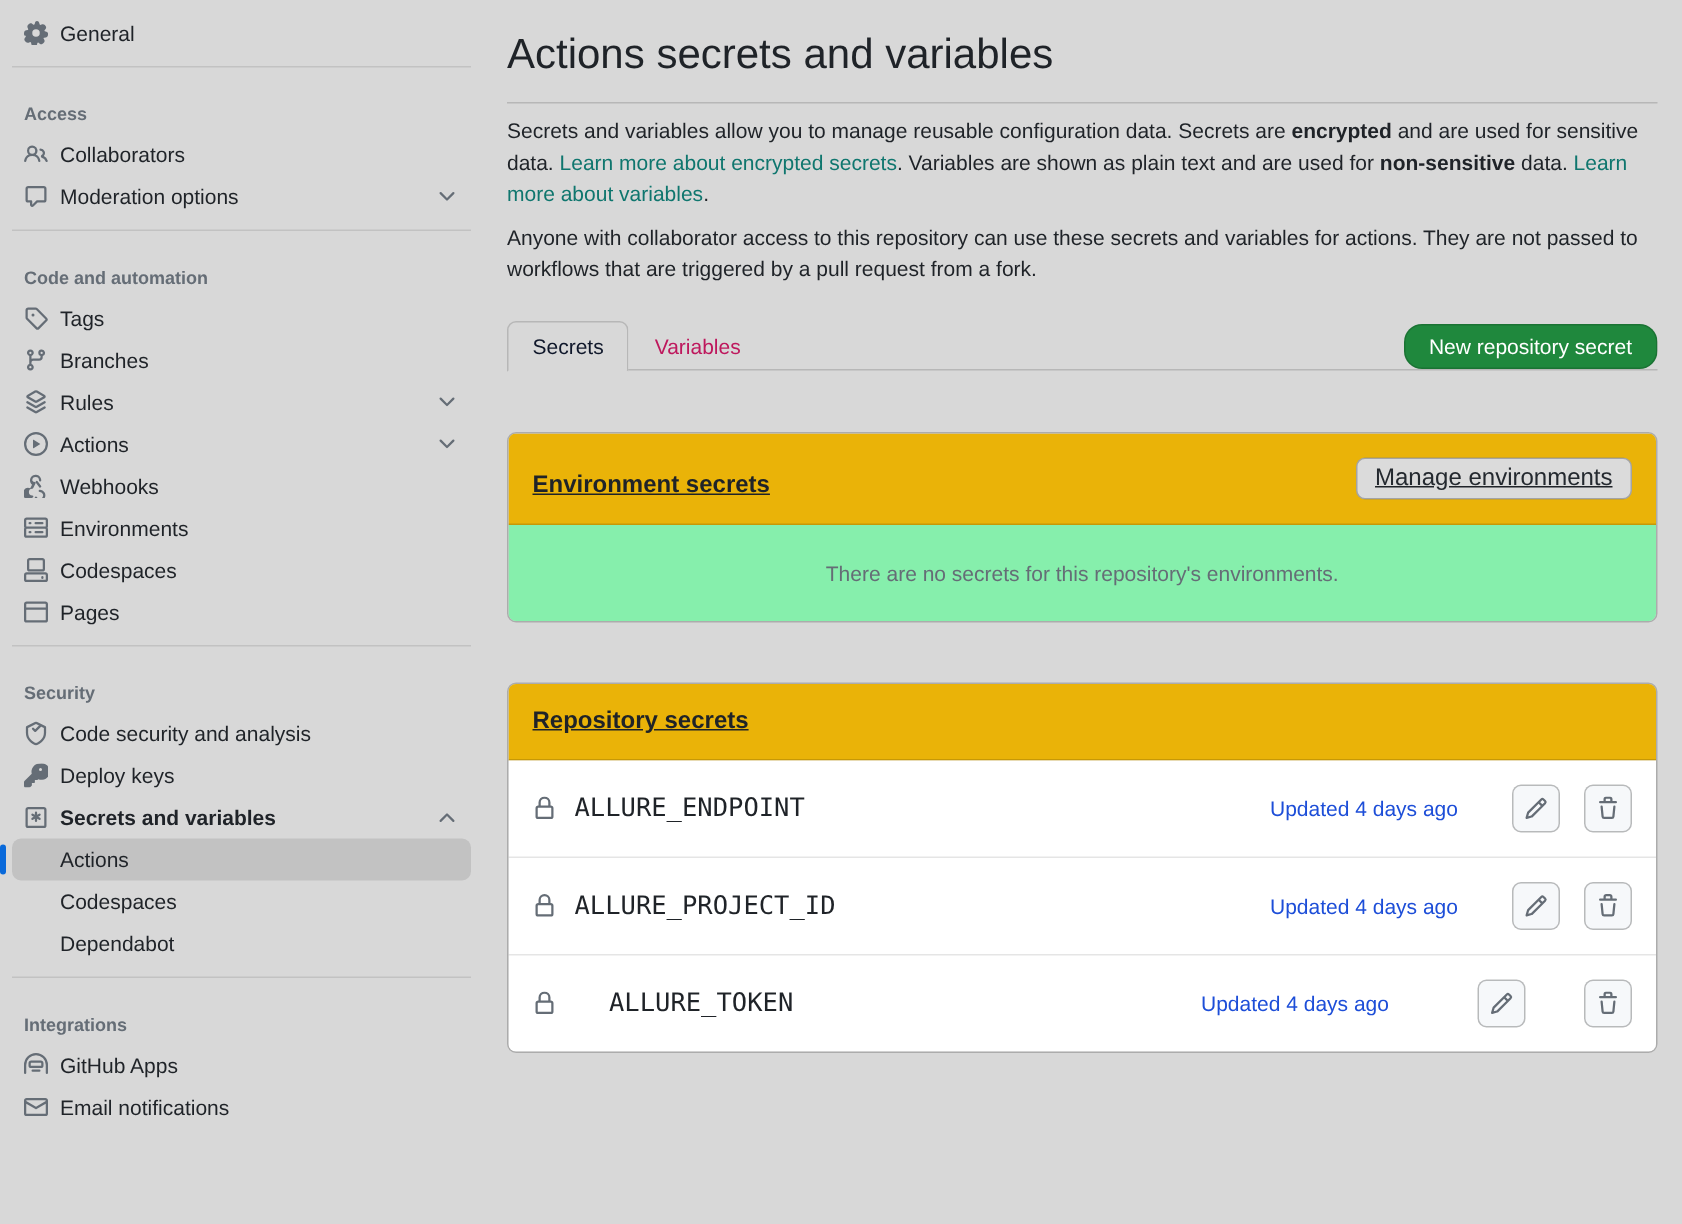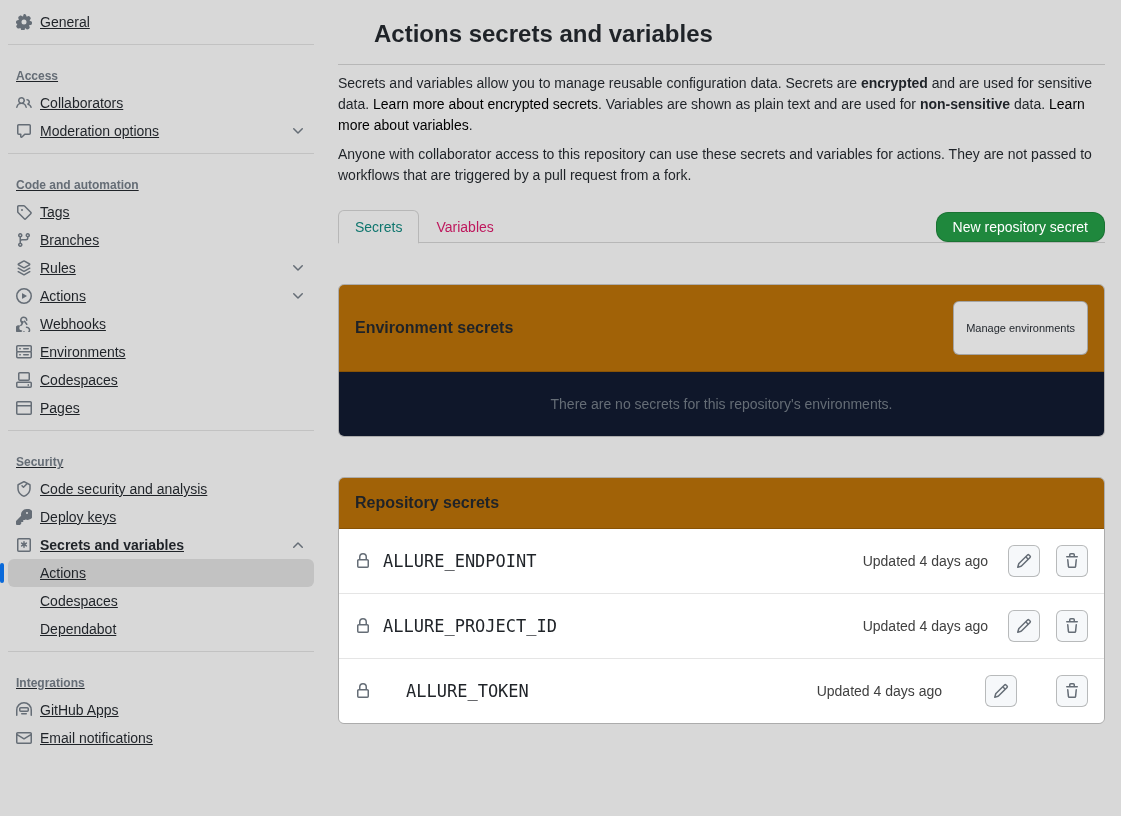--- a/index.html
+++ b/index.html
@@ -1,52 +1,52 @@
 <!DOCTYPE html>
 <html><head>
 <meta charset="utf-8">
 <style>
 * { box-sizing: border-box; margin: 0; padding: 0; }
 body { font-family: -apple-system, BlinkMacSystemFont, "Segoe UI", Helvetica, Arial, sans-serif; font-size: 14px; color: #1f2328; background: #d8d8d8; }
 .container { display: flex; width: 1121px; height: 816px; overflow: hidden; }
 .sidebar { width: 322px; padding: 8px; background: #d8d8d8; overflow-y: auto; }
-.sidebar-list { list-style: none; text-decoration: underline; }
+.sidebar-list { list-style: none; }
 .sidebar-item { display: flex; align-items: center; padding: 6px 8px; border-radius: 6px; cursor: pointer; gap: 8px; }
 .sidebar-item .ico { width: 16px; height: 16px; display: flex; align-items: center; justify-content: center; color: #656d76; flex-shrink: 0; }
 .sidebar-item .lbl { flex: 1; color: #1f2328; }
 .sidebar-section-header { padding: 16px 8px 6px 8px; font-size: 12px; font-weight: 600; color: #656d76; }
 .sidebar-divider { border: none; border-top: 1px solid rgba(0,0,0,0.1); margin: 8px 0; }
 .sidebar-item.bold .lbl { font-weight: 600; }
 .sidebar-sub { padding-left: 32px; }
 .sidebar-item.selected { background: rgba(0,0,0,0.1); position: relative; }
 .sidebar-item.selected::before { content: ""; position: absolute; left: -8px; top: 4px; bottom: 4px; width: 4px; background: #0969da; border-radius: 2px; }
 .chev { color: #656d76; width: 16px; height: 16px; display: flex; align-items: center; justify-content: center; }
 .main { flex: 1; padding: 16px; padding-left: 16px; background: #d8d8d8; overflow-y: auto; }
-.page-title { font-size: 24px; font-weight: 700; margin-bottom: 16px; margin-top: 4px; margin-left: 36px; }
+.page-title { font-size: 28px; font-weight: 400; margin-bottom: 16px; margin-top: 4px; }
 .title-divider { border: none; border-top: 1px solid rgba(0,0,0,0.15); margin-bottom: 8px; }
 .desc { color: #1f2328; line-height: 1.5; margin-bottom: 8px; }
-.desc a { color: #000000; text-decoration: none; }
+.desc a { color: #0f766e; text-decoration: none; }
 .desc b { font-weight: 600; }
 .tabrow { display: flex; align-items: center; justify-content: space-between; margin-top: 24px; margin-bottom: 40px; }
 .tabs { display: flex; gap: 0; }
 .tab { padding: 8px 16px; border: 1px solid transparent; border-radius: 6px 6px 0 0; color: #be185d; cursor: pointer; }
-.tab.active { background: #d8d8d8; border-color: rgba(0,0,0,0.15); border-bottom-color: #d8d8d8; color: #0f766e; position: relative; z-index: 2; }
+.tab.active { background: #d8d8d8; border-color: rgba(0,0,0,0.15); border-bottom-color: #d8d8d8; color: #0f172a; position: relative; z-index: 2; }
 .tabline { border-bottom: 1px solid rgba(0,0,0,0.15); position: relative; top: -1px; z-index: 1; margin-top: -41px; margin-bottom: 40px; }
 .btn-green { background: #1f883d; color: #fff; border: 1px solid rgba(0,0,0,0.15); padding: 6px 16px; border-radius: 12px; font-size: 14px; cursor: pointer; font-weight: 500; }
-.btn-grey { background: #dbdbdb; color: #24292f; border: 1px solid rgba(0,0,0,0.25); padding: 20px 12px; border-radius: 6px; font-size: 11px; cursor: pointer; }
+.btn-grey { background: #dbdbdb; color: #24292f; border: 1px solid rgba(0,0,0,0.25); padding: 4px 12px; border-radius: 6px; font-size: 16px; cursor: pointer; }
 .panel { border: 1px solid rgba(0,0,0,0.2); border-radius: 6px; margin-bottom: 40px; overflow: hidden; }
-.panel-header { display: flex; align-items: center; justify-content: space-between; padding: 16px; background: #a16207; border-bottom: 1px solid rgba(0,0,0,0.15); }
+.panel-header { display: flex; align-items: flex-end; justify-content: space-between; padding: 16px; background: #eab308; border-bottom: 1px solid rgba(0,0,0,0.15); text-decoration: underline; }
 .panel-header h3 { font-size: 16px; font-weight: 600; }
-.panel-empty { padding: 24px; text-align: center; color: #656d76; background: #0f172a; }
+.panel-empty { padding: 24px; text-align: center; color: #656d76; background: #86efac; }
 .secret-list { background: #fff; }
 .secret-row { display: flex; align-items: center; padding: 16px; border-bottom: 1px solid rgba(0,0,0,0.1); gap: 12px; }
 .secret-row:last-child { border-bottom: none; gap: 35px; }
 .secret-row .ico { width: 16px; height: 16px; color: #656d76; display: flex; align-items: center; justify-content: center; }
 .secret-name { font-family: ui-monospace, SFMono-Regular, Menlo, monospace; font-size: 17px; flex: 1; }
-.secret-updated { color: #404040; font-size: 14px; margin-right: 8px; }
+.secret-updated { color: #1d4ed8; font-size: 14px; margin-right: 24px; }
 .icon-btn { width: 32px; height: 32px; border: 1px solid rgba(0,0,0,0.25); border-radius: 6px; background: #f6f8fa; display: flex; align-items: center; justify-content: center; cursor: pointer; color: #656d76; }
 .icon-btn + .icon-btn { margin-left: 4px; }
 svg { display: block; }
 </style>
 </head>
 <body>
 
 <div class="container">
 
   <nav class="sidebar">

